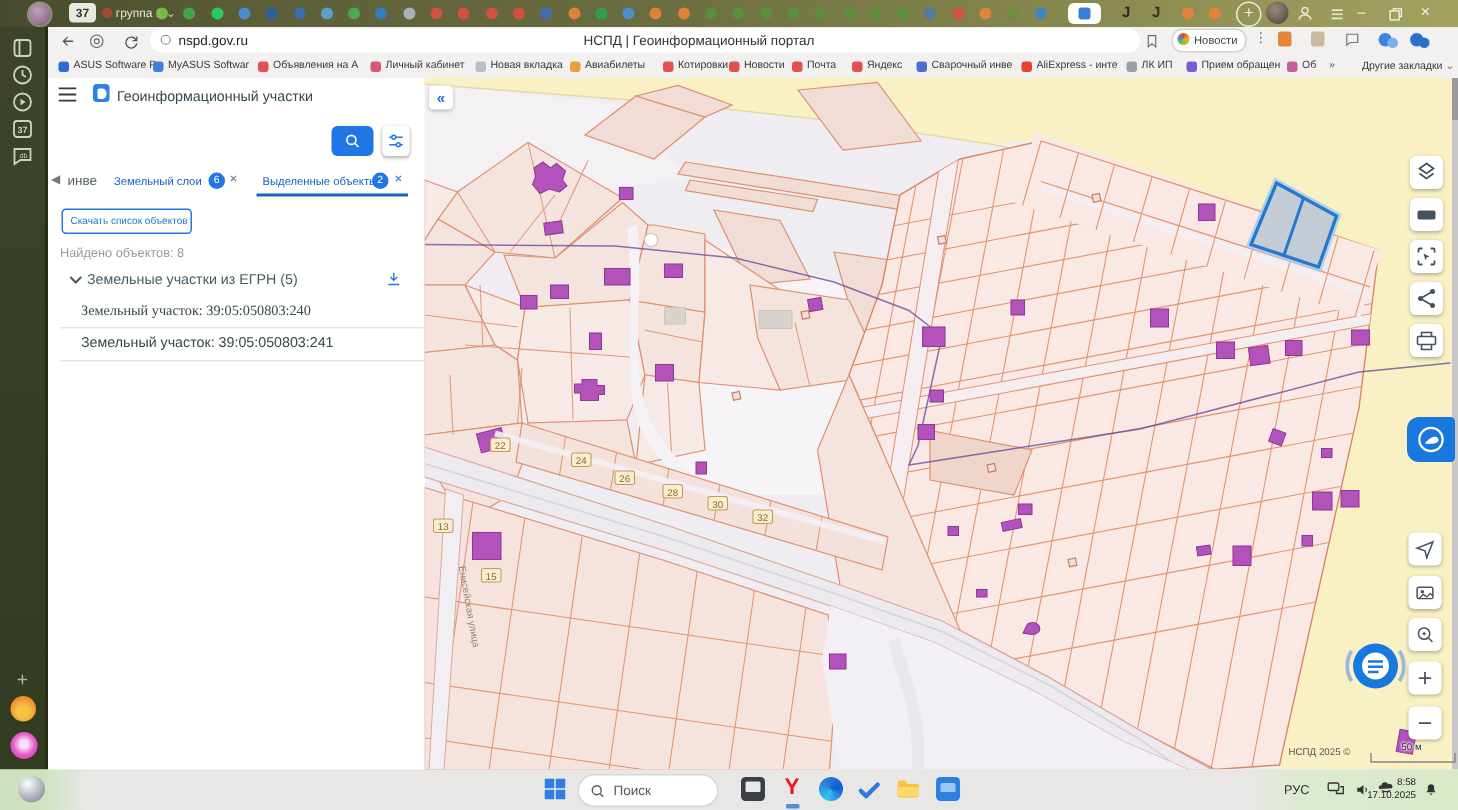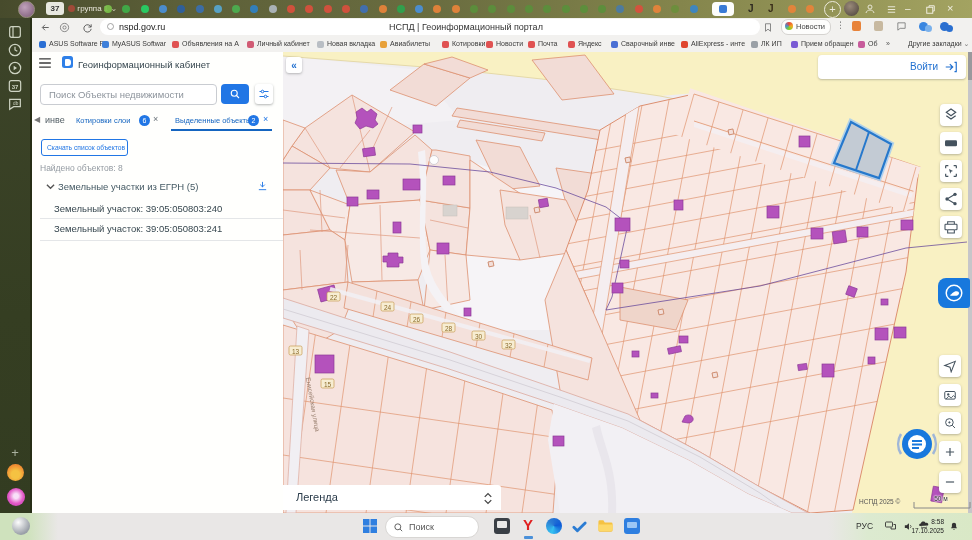--- a/index.html
+++ b/index.html
@@ -218,27 +218,20 @@
 <polygon points="568.0,70.0 608.0,92.0 596.0,126.0 551.0,111.0" fill="#c3cbd4" stroke="#2678cc" stroke-width="2.2"></polygon>
 <line x1="586" y1="80" x2="573" y2="118" stroke="#2678cc" stroke-width="2"></line>
 <rect x="685" y="0" width="4" height="461" fill="#c7c6c9"></rect>
 <rect x="685" y="0" width="4" height="28" fill="#9a999d"></rect>
 </svg>
   
   <div class="mapbtn" style="left:3px;top:5px;width:16px;height:16px;border-radius:3px;"><svg width="16" height="16" viewBox="0 0 16 16">
           <text x="8" y="11.5" font-size="10" fill="#1f6fd0" text-anchor="middle" font-weight="bold">«</text>
         </svg></div>
   
-  <div class="abs" style="left:535px;top:3px;width:148px;height:24px;background:#fff;border-radius:4px;box-shadow:0 1px 2px rgba(60,64,67,.3);">
-     <span style="position:absolute;right:28px;top:6px;font-size:10px;color:#1f6fd0;">Войти</span>
-     <svg style="position:absolute;right:8px;top:5px" width="14" height="14" viewBox="0 0 24 24">
-          <path d="M10 17l5-5-5-5M15 12H3" stroke="#1f6fd0" stroke-width="2" fill="none"></path>
-          <path d="M18 4h3v16h-3" stroke="#1f6fd0" stroke-width="2" fill="none"></path>
-        </svg>
-  </div>
   
   <div class="mapbtn" style="left:657px;top:52px;">
         <svg width="16" height="16" viewBox="0 0 24 24" style="position:absolute;left:3px;top:3px">
           <path d="M12 3l7 5-7 5-7-5z" fill="none" stroke="#44525e" stroke-width="1.8"></path>
           <path d="M5 13l7 5 7-5" fill="none" stroke="#44525e" stroke-width="1.8"></path>
         </svg>
       </div>
   <div class="mapbtn" style="left:657px;top:80px;">
         <svg width="16" height="16" viewBox="0 0 24 24" style="position:absolute;left:3px;top:3px">
           <rect x="3" y="8" width="18" height="9" rx="2" fill="#44525e"></rect>
@@ -308,26 +301,20 @@
     <circle cx="24" cy="24" r="9" fill="#fff"></circle>
     <path d="M19 21h10M19 24.5h10M19 28h7" stroke="#1878dd" stroke-width="1.8"></path>
   </svg>
   
   <div class="abs" style="left:576px;top:446px;font-size:6.5px;color:#555;">НСПД 2025 ©</div>
   <div class="abs" style="left:630px;top:443px;width:56px;font-size:6.5px;color:#333;text-align:center;text-shadow:0 0 2px #fff,0 0 2px #fff,0 0 2px #fff;">50 м</div>
   <svg class="abs" style="left:630px;top:450px" width="58" height="8" viewBox="0 0 58 8">
         <path d="M1 0v6h56V0" fill="none" stroke="#888" stroke-width="1"></path>
       </svg>
   
-  <div class="abs" style="left:0px;top:433px;width:218px;height:25px;background:#fff;border-radius:0 3px 0 0;">
-    <span style="position:absolute;left:13px;top:6px;font-size:11px;color:#2a3b4a;">Легенда</span>
-    <svg style="position:absolute;left:200px;top:7px" width="10" height="13" viewBox="0 0 12 16">
-          <path d="M2 6l4-4 4 4M2 10l4 4 4-4" fill="none" stroke="#444" stroke-width="1.6"></path>
-        </svg>
-  </div>
 </div>
 
 <div class="abs" id="tabs">
   <div style="position:absolute;left:18px;top:1px;width:15px;height:15px;border-radius:50%;background:radial-gradient(circle at 38% 35%,#c0a2bb,#7a5875);border:1px solid #99917f;"></div>
   <div style="position:absolute;left:46px;top:2px;width:18px;height:13px;background:#e8e8e0;border-radius:3px;font-size:8px;color:#333;text-align:center;line-height:13px;font-weight:bold;">37</div>
   <div style="position:absolute;left:68px;top:2px;height:13px;font-size:8px;color:#e8e6da;line-height:13px;"><span style="display:inline-block;width:7px;height:7px;border-radius:50%;background:#a04a38;vertical-align:-1px;"></span> группа 1 <span style="color:#c9c7b0">⌄</span></div>
   <span class="fav" style="left:104px;background:#7bbf4a"></span>
 <span class="fav" style="left:122.3px;background:#3fae49"></span>
 <span class="fav" style="left:140.6px;background:#25d366"></span>
 <span class="fav" style="left:158.9px;background:#4a90d9"></span>
@@ -482,42 +469,39 @@
   <div class="sic" style="top:492px;color:#aab2a0;font-size:9px;letter-spacing:1px;text-align:center;width:16px;">⋯</div>
 </div>
 
 <div class="abs" id="panel">
   <svg style="position:absolute;left:6px;top:5px" width="14" height="12" viewBox="0 0 24 20">
         <path d="M2 3h20M2 10h20M2 17h20" stroke="#3a3a3a" stroke-width="2.2"></path>
       </svg>
   <div style="position:absolute;left:30px;top:4px;width:11px;height:12px;background:#2f80e8;border-radius:2.5px;">
         <span style="position:absolute;left:2.5px;top:2.5px;width:6px;height:7px;border-radius:1px 3px 3px 1px;background:#fff;"></span>
       </div>
-  <span style="position:absolute;left:46px;top:6.5px;font-size:9.5px;color:#37474f;">Геоинформационный кабинет</span>
-
-  <div style="position:absolute;left:8px;top:32px;width:175px;height:19px;border:1px solid #c9ccd1;border-radius:4px;background:#fff;">
-    <span style="position:absolute;left:8px;top:4px;font-size:9.5px;color:#8d949c;">Поиск Объекты недвижимости</span>
-  </div>
+  <span style="position:absolute;left:46px;top:6.5px;font-size:9.5px;color:#37474f;">Геоинформационный участки</span>
+
   <div style="position:absolute;left:189px;top:32px;width:28px;height:20px;background:#2176e5;border-radius:4px;">
     <svg style="position:absolute;left:8px;top:4px" width="12" height="12" viewBox="0 0 24 24">
           <circle cx="10.5" cy="10.5" r="6" fill="none" stroke="#fff" stroke-width="2.2"></circle>
           <path d="M15 15l5 5" stroke="#fff" stroke-width="2.2"></path>
         </svg>
   </div>
   <div style="position:absolute;left:223px;top:32px;width:18px;height:20px;background:#fff;border-radius:3px;box-shadow:0 1px 2.5px rgba(60,64,67,.4);">
     <svg style="position:absolute;left:3px;top:4px" width="12" height="12" viewBox="0 0 24 24">
           <path d="M3 7h18M3 17h18" stroke="#2176e5" stroke-width="2"></path>
           <circle cx="9" cy="7" r="2.6" fill="#fff" stroke="#2176e5" stroke-width="2"></circle>
           <circle cx="15" cy="17" r="2.6" fill="#fff" stroke="#2176e5" stroke-width="2"></circle>
         </svg>
   </div>
 
   <span style="position:absolute;left:2px;top:63px;font-size:8px;color:#777;">◀</span>
   <span style="position:absolute;left:13px;top:63px;font-size:9px;color:#556066;">инве</span>
-  <span style="position:absolute;left:44px;top:64px;font-size:7.5px;color:#1565c0;">Котировки слои</span>
+  <span style="position:absolute;left:44px;top:64px;font-size:7.5px;color:#1565c0;">Земельный слои</span>
   <span style="position:absolute;left:107px;top:62.5px;width:11px;height:11px;border-radius:50%;background:#2176e5;color:#fff;font-size:7px;text-align:center;line-height:11px;">6</span>
   <span style="position:absolute;left:121px;top:62px;font-size:9px;color:#6a737a;">×</span>
   <span style="position:absolute;left:143px;top:64px;font-size:7.5px;color:#1565c0;">Выделенные объекты</span>
   <span style="position:absolute;left:216px;top:62.5px;width:11px;height:11px;border-radius:50%;background:#2176e5;color:#fff;font-size:7px;text-align:center;line-height:11px;">2</span>
   <span style="position:absolute;left:231px;top:62px;font-size:9px;color:#2176e5;">×</span>
   <div style="position:absolute;left:139px;top:77px;width:101px;height:2px;background:#1565c0;"></div>
 
   <div style="position:absolute;left:9px;top:87px;width:85px;height:15px;border:1px solid #2176e5;border-radius:3px;">
     <span style="position:absolute;left:5px;top:3.8px;font-size:6.7px;color:#2176e5;white-space:nowrap;">Скачать список объектов</span>
   </div>
@@ -526,21 +510,21 @@
 
   <svg style="position:absolute;left:14px;top:131px" width="9" height="7" viewBox="0 0 10 7">
         <path d="M1 1.5l4 4 4-4" fill="none" stroke="#555" stroke-width="1.5"></path>
       </svg>
   <span style="position:absolute;left:26px;top:129px;font-size:9.5px;color:#455a64;">Земельные участки из ЕГРН (5)</span>
   <svg style="position:absolute;left:225px;top:128px" width="11" height="12" viewBox="0 0 24 24">
         <path d="M12 3v11M7 9l5 5 5-5" fill="none" stroke="#2176e5" stroke-width="2"></path>
         <path d="M4 20h16" stroke="#2176e5" stroke-width="2"></path>
       </svg>
 
-  <span style="position:absolute;left:22px;top:151px;font-size:9.5px;color:#37474f;">Земельный участок: 39:05:050803:240</span>
+  <span style="position:absolute;left:22px;top:151px;font-size:9.5px;color:#37474f;font-family:Liberation Serif, serif;">Земельный участок: 39:05:050803:240</span>
   <div style="position:absolute;left:8px;top:166px;width:243px;height:1px;background:#e4e6e8;"></div>
   <span style="position:absolute;left:22px;top:171px;font-size:9.5px;color:#37474f;">Земельный участок: 39:05:050803:241</span>
   <div style="position:absolute;left:8px;top:188px;width:243px;height:1px;background:#e4e6e8;"></div>
 </div>
 
 <div class="abs" id="task">
   <div style="position:absolute;left:12px;top:4px;width:18px;height:18px;border-radius:50%;background:radial-gradient(circle at 35% 30%,#fdfdfd,#9aa0a8 70%);"></div>
   <svg style="position:absolute;left:363px;top:6px" width="14" height="14" viewBox="0 0 14 14">
         <rect width="6.5" height="6.5" fill="#2f7fe0"></rect>
         <rect x="7.5" width="6.5" height="6.5" fill="#2f7fe0"></rect>

